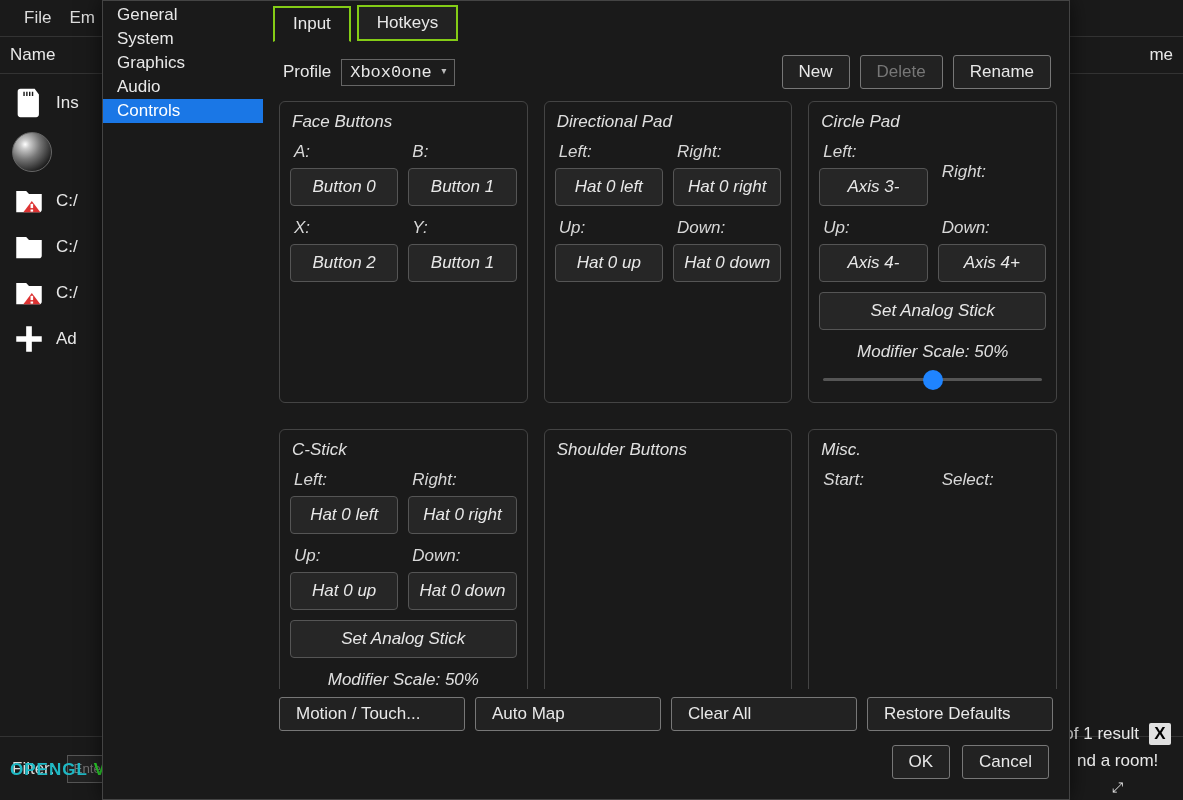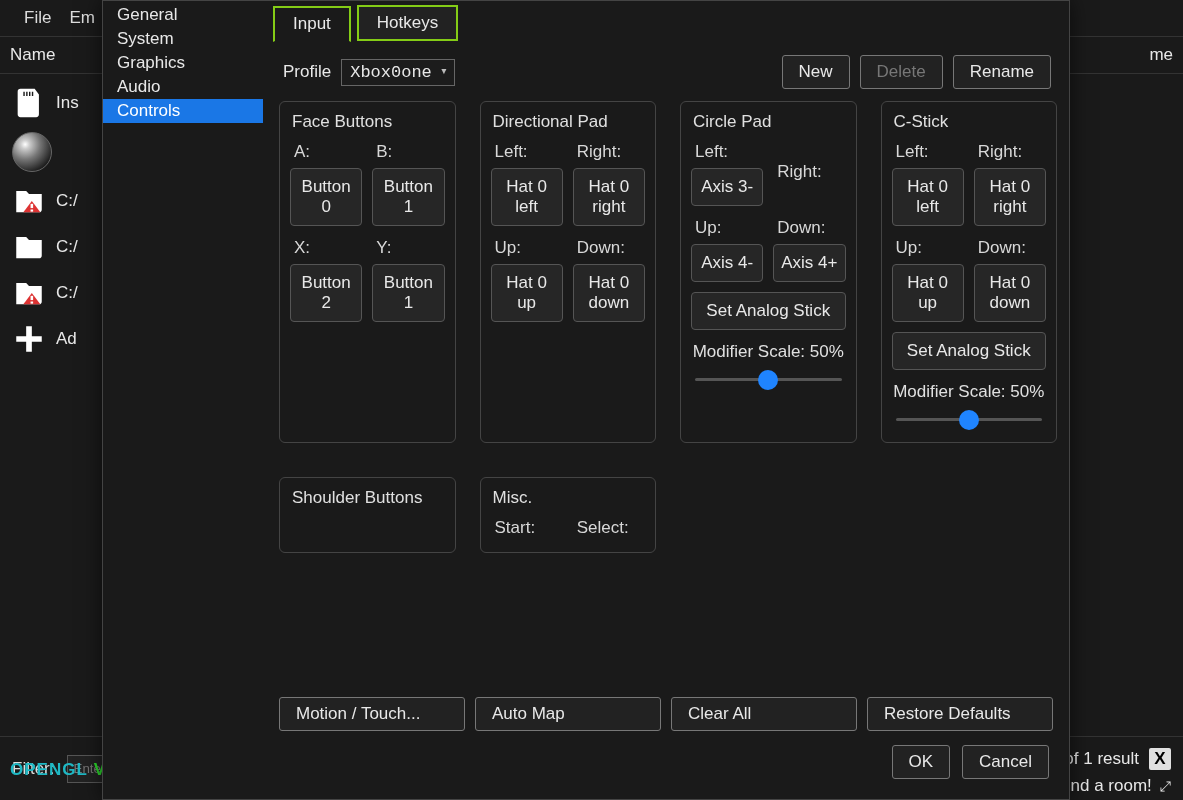--- a/index.html
+++ b/index.html
@@ -15,21 +15,21 @@
 .game-item .lbl { color: #e8e8e8; }
 .icon { width: 34px; height: 34px; display: inline-flex; align-items:center; justify-content:center; }
 .sd-icon svg, .folder-icon svg, .plus-icon svg { width: 34px; height: 34px; }
 .sphere { width:40px; height:40px; border-radius:50%; background: radial-gradient(circle at 32% 30%, #fff 0%, #ccc 12%, #777 40%, #222 75%, #000 100%); border:1px solid #666; }
 
 .footer { position: absolute; left:0; right:0; bottom:0; height:64px; display:flex; align-items:center; padding: 4px 12px; border-top:1px solid #333; gap:12px; }
 .footer .filter-lbl { color:#ddd; }
 .footer input { background:#222; border:1px solid #555; color:#ddd; height:28px; padding:0 6px; width:60px; }
 .footer .right { position:absolute; right:12px; bottom:4px; text-align:right; }
 .footer .right .row1 { display:flex; align-items:center; gap:10px; justify-content:flex-end; }
-.footer .right .row2 { display:flex; align-items:center; gap:8px; justify-content:flex-end; margin-top:6px; }
+.footer .right .row2 { display:flex; align-items:center; gap:8px; justify-content:flex-end; margin-top:6px;flex-direction:column; }
 .close-x { display:inline-flex; width:22px; height:22px; background:#e0e0e0; color:#000; font-weight:bold; align-items:center; justify-content:center; border-radius:2px; }
 .opengl-line { position:absolute; left:10px; bottom:20px; display:flex; align-items:center; gap:6px; }
 .opengl { color:#1fb8c4; font-weight:bold; letter-spacing:1px; }
 .vbadge { color:#2bd82b; font-weight:bold; }
 
 
 .dialog { position:absolute; left:102px; top:0px; width:968px; height:800px; background:#1a1a1a; border:1px solid #444; box-shadow: 0 0 20px rgba(0,0,0,.6); display:flex; flex-direction:column; }
 .dialog-body { flex:1; display:flex; overflow:hidden; }
 .dialog .sidebar { width:160px; padding:2px 0; }
 .dialog .sidebar .item { padding:2px 14px; cursor:default; }
@@ -46,21 +46,21 @@
 .select::after { content:"▾"; position:absolute; right:6px; top:3px; color:#bbb; font-size:13px; }
 .btn { background:#222; border:1px solid #777; color:#e8e8e8; padding:6px 16px; cursor:default; border-radius:3px; }
 .btn.disabled { color:#777; }
 
 .bind-area { flex:1; overflow:hidden; display:flex; }
 .scroll { flex:1; overflow-y:auto; padding:2px 6px 2px 10px; }
 .scroll::-webkit-scrollbar { width:14px; }
 .scroll::-webkit-scrollbar-track { background:#1a1a1a; }
 .scroll::-webkit-scrollbar-thumb { background:#555; border-radius:2px; }
 
-.grid2 { display:grid; grid-template-columns: 1fr 1fr 1fr 1fr; gap:24px; }
+.grid2 { display:grid; grid-template-columns: 1fr 1fr 1fr; gap:16px;font-style:italic; }
 .group { border:1px solid #444; border-radius:6px; padding:8px 10px 10px 10px; margin-bottom:10px; }
 .group > .title { color:#e0e0e0; padding:2px 2px 6px 2px; }
 .row2c { display:grid; grid-template-columns:1fr 1fr; gap:10px; align-items:center; }
 .lblc { color:#d8d8d8; padding:4px 2px 4px 4px; }
 .bind-btn { background:#262626; border:1px solid #555; border-radius:4px; color:#e8e8e8; text-align:center; padding:8px 4px; margin-top:2px; }
 .wide-btn { background:#262626; border:1px solid #555; border-radius:4px; color:#e8e8e8; text-align:center; padding:8px 4px; margin-top:10px; }
 .mod-label { text-align:center; margin-top:12px; color:#e0e0e0; }
 .slider { position:relative; height:24px; margin:6px 4px 0 4px; }
 .slider .track { position:absolute; left:0; right:0; top:10px; height:3px; background:#555; border-radius:2px; }
 .slider .thumb { position:absolute; top:2px; width:20px; height:20px; border-radius:50%; background:#1f84ff; left:calc(50% - 10px); }

